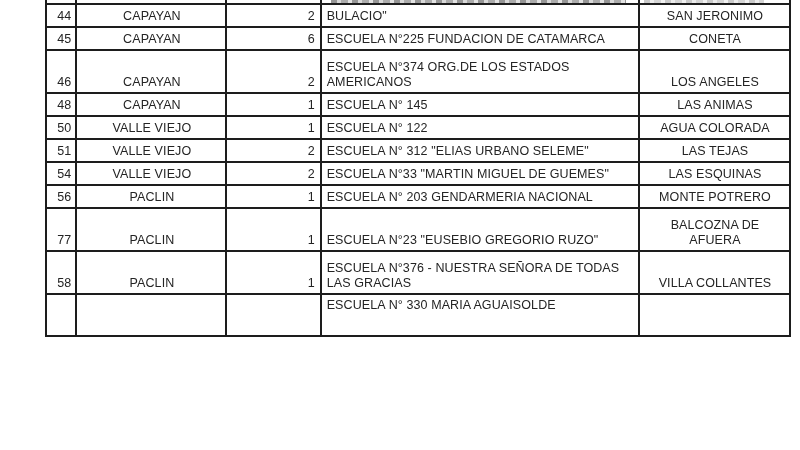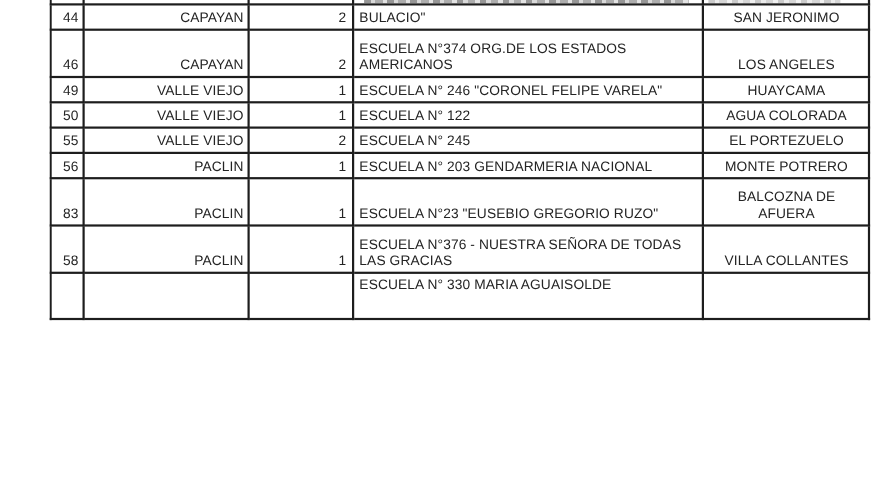--- a/index.html
+++ b/index.html
@@ -36,21 +36,21 @@
     padding: 1px 4px 2px 5px;
     font-size: 12.5px;
     line-height: 15px;
     color: #242424;
     vertical-align: bottom;
     white-space: pre-line;
     overflow: hidden;
     letter-spacing: 0.1px;
   }
   .c-num   { width: 28px;  text-align: right; padding-right: 4px; }
-  .c-dept  { width: 146px; text-align: right; }
+  .c-dept  { width: 146px; text-align: center; }
   .c-count { width: 91px;  text-align: right; padding-right: 5px; }
   .c-school{ width: 312px; text-align: left; }
   .c-loc   { width: 147px; text-align: center; }
   tr.data-row { height: 23px; }
   tr.data-row.tall { height: 43px; }
   tr.clipped-top { height: 3px; }
   tr.clipped-top td {
     padding: 0;
     border-top: none;
     position: relative;
@@ -88,58 +88,72 @@
             <td class="c-school"><div class="smear smear-school"></div></td>
             <td class="c-loc"><div class="smear smear-loc"></div></td>
           </tr>
           <tr class="data-row">
             <td class="c-num">44</td>
             <td class="c-dept">CAPAYAN</td>
             <td class="c-count">2</td>
             <td class="c-school">BULACIO"</td>
             <td class="c-loc">SAN JERONIMO</td>
           </tr>
+          <tr class="data-row">
+            <td class="c-num">45</td>
+            <td class="c-dept">CAPAYAN</td>
+            <td class="c-count">6</td>
+            <td class="c-school">ESCUELA N°225 FUNDACION DE CATAMARCA</td>
+            <td class="c-loc">CONETA</td>
+          </tr>
           <tr class="data-row tall">
             <td class="c-num">46</td>
             <td class="c-dept">CAPAYAN</td>
             <td class="c-count">2</td>
             <td class="c-school">ESCUELA N°374 ORG.DE LOS ESTADOS
 AMERICANOS</td>
             <td class="c-loc">LOS ANGELES</td>
           </tr>
           <tr class="data-row">
-            <td class="c-num">49</td>
-            <td class="c-dept">VALLE VIEJO</td>
+            <td class="c-num">48</td>
+            <td class="c-dept">CAPAYAN</td>
             <td class="c-count">1</td>
-            <td class="c-school">ESCUELA N° 246 "CORONEL FELIPE VARELA"</td>
-            <td class="c-loc">HUAYCAMA</td>
+            <td class="c-school">ESCUELA N° 145</td>
+            <td class="c-loc">LAS ANIMAS</td>
           </tr>
           <tr class="data-row">
             <td class="c-num">50</td>
             <td class="c-dept">VALLE VIEJO</td>
             <td class="c-count">1</td>
             <td class="c-school">ESCUELA N° 122</td>
             <td class="c-loc">AGUA COLORADA</td>
           </tr>
           <tr class="data-row">
-            <td class="c-num">55</td>
+            <td class="c-num">51</td>
             <td class="c-dept">VALLE VIEJO</td>
             <td class="c-count">2</td>
-            <td class="c-school">ESCUELA N° 245</td>
-            <td class="c-loc">EL PORTEZUELO</td>
+            <td class="c-school">ESCUELA N° 312 "ELIAS URBANO SELEME"</td>
+            <td class="c-loc">LAS TEJAS</td>
+          </tr>
+          <tr class="data-row">
+            <td class="c-num">54</td>
+            <td class="c-dept">VALLE VIEJO</td>
+            <td class="c-count">2</td>
+            <td class="c-school">ESCUELA N°33 "MARTIN MIGUEL DE GUEMES"</td>
+            <td class="c-loc">LAS ESQUINAS</td>
           </tr>
           <tr class="data-row">
             <td class="c-num">56</td>
             <td class="c-dept">PACLIN</td>
             <td class="c-count">1</td>
             <td class="c-school">ESCUELA N° 203  GENDARMERIA NACIONAL</td>
             <td class="c-loc">MONTE POTRERO</td>
           </tr>
           <tr class="data-row tall">
-            <td class="c-num">83</td>
+            <td class="c-num">77</td>
             <td class="c-dept">PACLIN</td>
             <td class="c-count">1</td>
             <td class="c-school">ESCUELA N°23 "EUSEBIO GREGORIO RUZO"</td>
             <td class="c-loc">BALCOZNA DE
 AFUERA</td>
           </tr>
           <tr class="data-row tall">
             <td class="c-num">58</td>
             <td class="c-dept">PACLIN</td>
             <td class="c-count">1</td>

